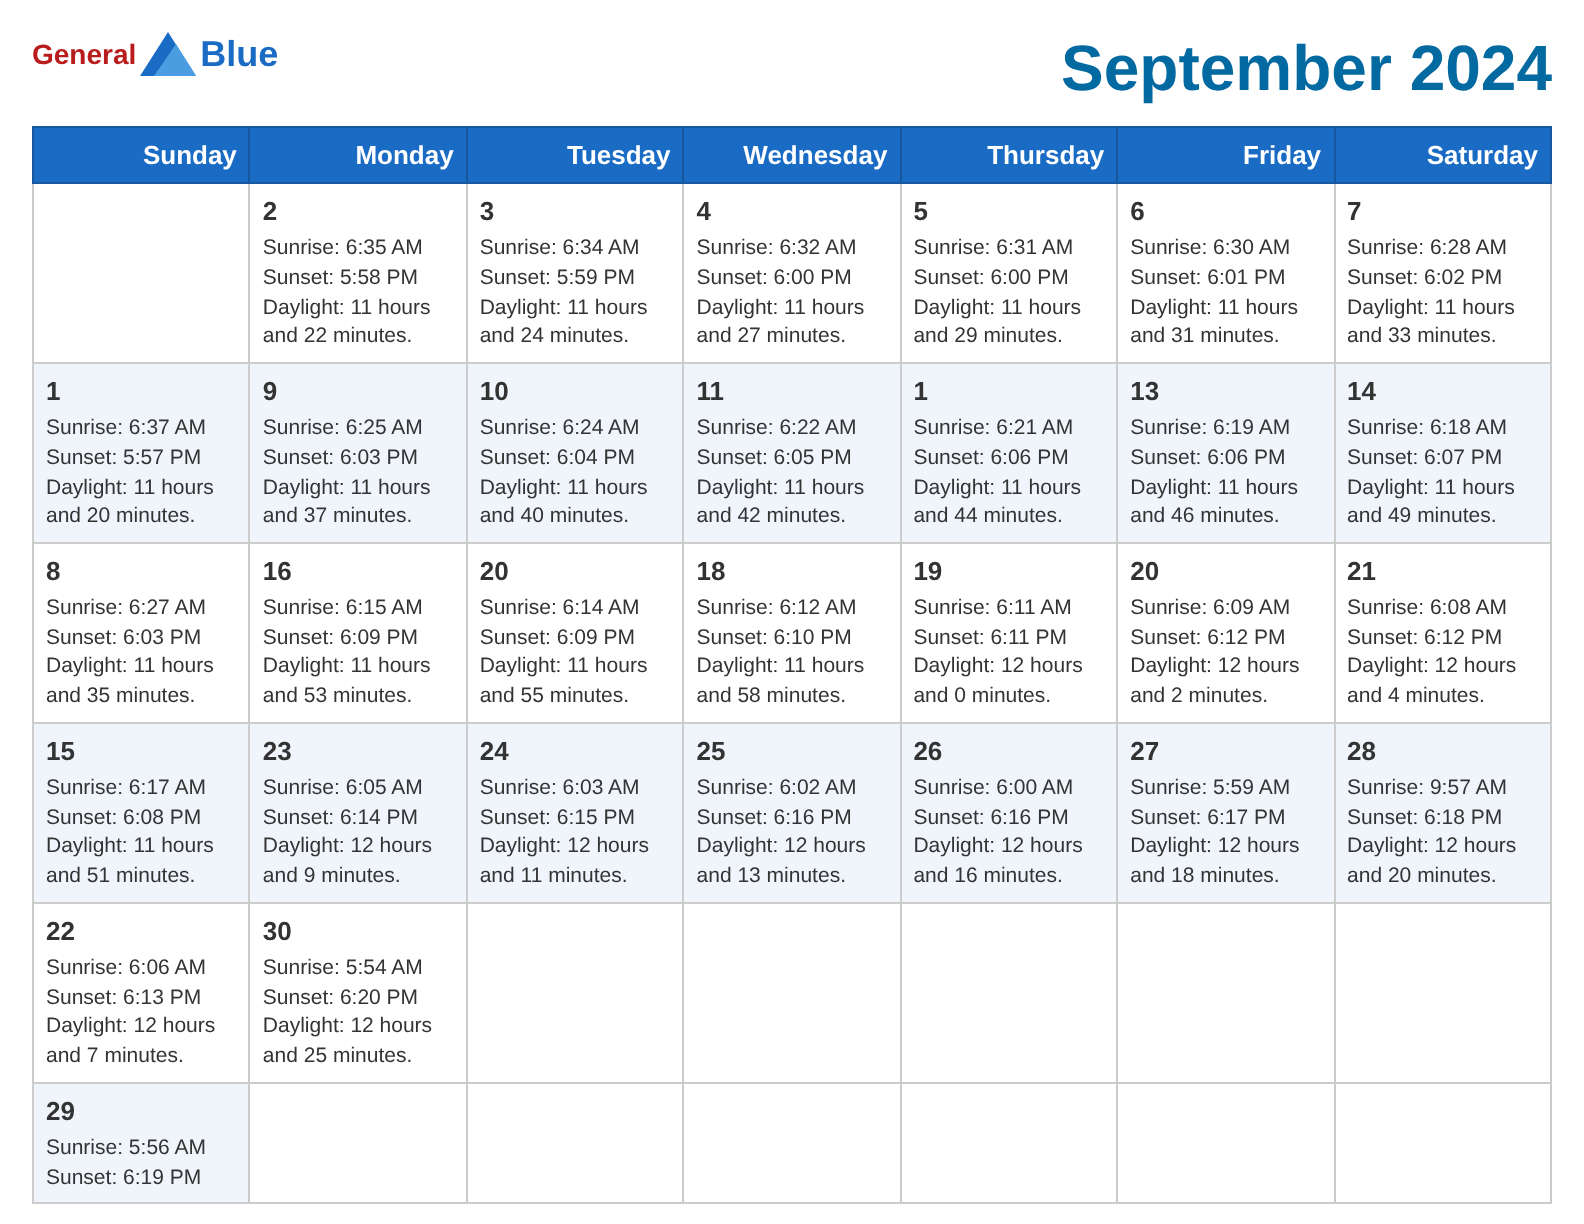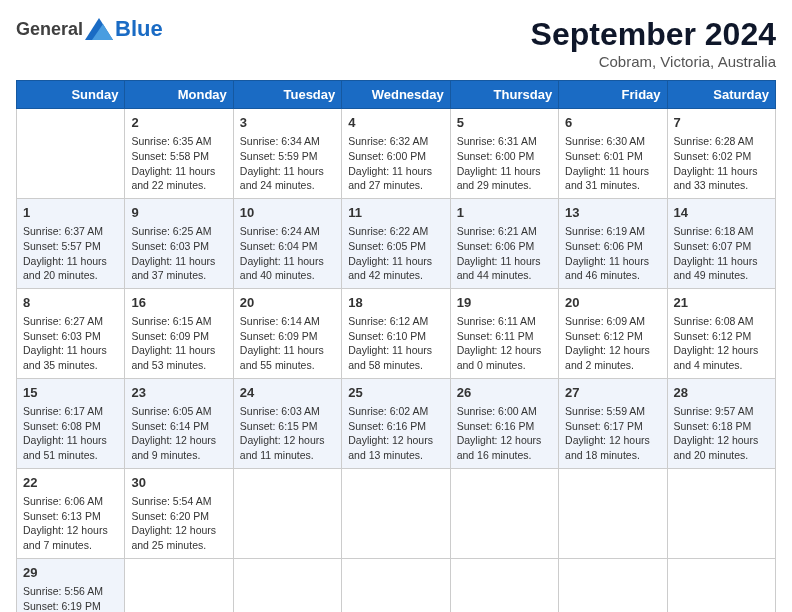--- a/index.html
+++ b/index.html
@@ -14,41 +14,41 @@
       display: flex;
       justify-content: space-between;
       align-items: flex-start;
       margin-bottom: 10px;
     }
     .logo {
       display: flex;
       align-items: center;
     }
     .logo-text-general {
+      font-size: 14px;
+      font-weight: bold;
+      color: #b91c1c;
+    }
+    .logo-text-blue {
       font-size: 18px;
-      font-weight: bold;
-      color: #404040;
-    }
-    .logo-text-blue {
-      font-size: 22px;
       font-weight: bold;
       color: #1a6bc4;
     }
     .logo-icon {
       width: 28px;
       height: 22px;
       margin: 0 2px;
     }
     .title-block {
       text-align: right;
     }
     .month-year {
       font-size: 32px;
       font-weight: bold;
-      color: #0f172a;
+      color: #0369a1;
       margin-left: 32px;
     }
     .location {
       font-size: 15px;
       color: #555;
     }
     .calendar {
       width: 100%;
       border-collapse: collapse;
       border: 1px solid #ccc;
@@ -96,21 +96,20 @@
   <div class="logo">
     <span class="logo-text-general">General</span>
     <svg class="logo-icon" viewBox="0 0 28 22" xmlns="http://www.w3.org/2000/svg">
       <polygon points="0,22 14,0 28,22" fill="#1a6bc4"></polygon>
       <polygon points="7,22 18,6 28,22" fill="#4a9de0"></polygon>
     </svg>
     <span class="logo-text-blue">Blue</span>
   </div>
   <div class="title-block">
     <div class="month-year">September 2024</div>
-    <div class="location">Cobram, Victoria, Australia</div>
   </div>
 </div>
 
 <table class="calendar">
   <thead>
     <tr>
     <th>Sunday</th>
         <th>Monday</th>
         <th>Tuesday</th>
         <th>Wednesday</th>

